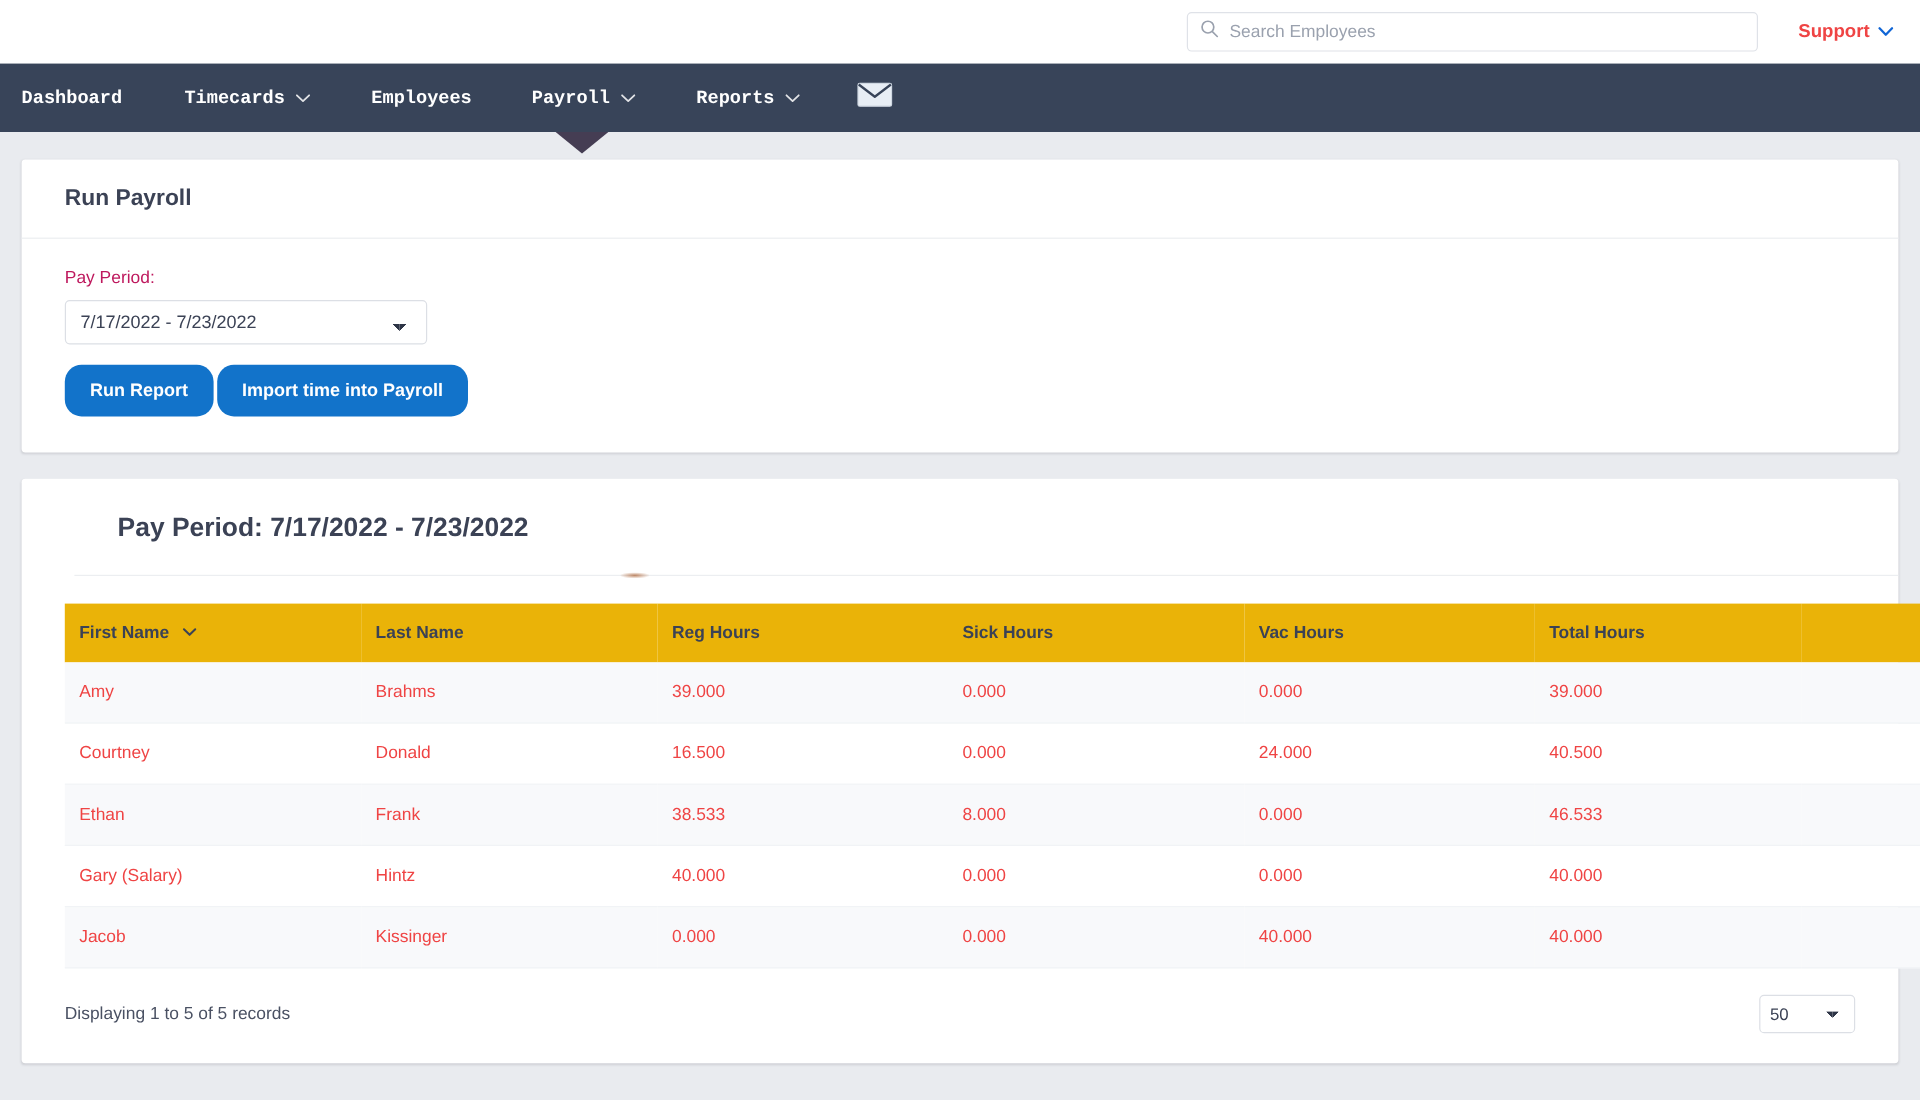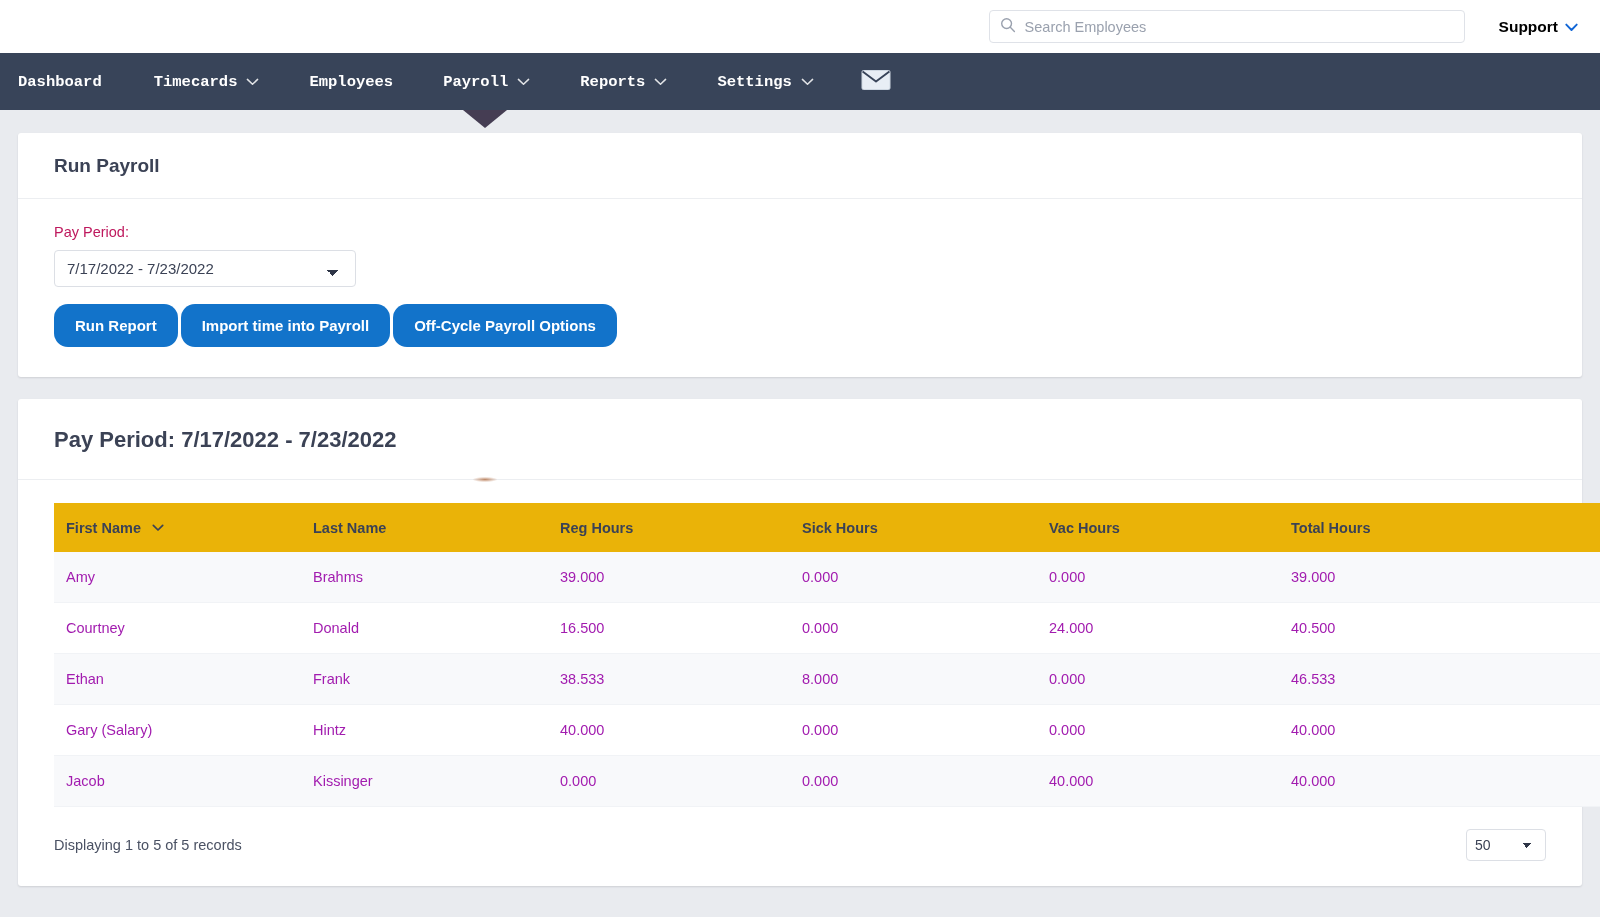--- a/index.html
+++ b/index.html
@@ -66,21 +66,21 @@
     color: #3b4255;
     width: 100%;
     background: transparent;
   }
   .search-box input::placeholder { color: #9aa1ae; }
 
   .support {
     display: flex;
     align-items: center;
     gap: 7px;
-    color: #000000;
+    color: #ef4444;
     font-weight: 700;
     font-size: 15.5px;
     cursor: pointer;
     white-space: nowrap;
   }
 
   
   .navbar {
     background: #384459;
     height: 57px;
@@ -185,20 +185,21 @@
   }
 
   
   .period-title {
     padding: 28px 36px 26px 36px;
     font-size: 22px;
     font-weight: 700;
     color: #3b4255;
     border-bottom: 1px solid #eceef1;
     position: relative;
+    margin-left: 44px;
   }
   .stray-mark {
     position: absolute;
     left: 455px;
     bottom: -3px;
     width: 24px;
     height: 5px;
     background: radial-gradient(ellipse at center, #b5764f 0%, rgba(181,118,79,0) 75%);
     opacity: 0.85;
   }
@@ -213,21 +214,21 @@
     text-align: left;
     font-size: 14.5px;
     font-weight: 700;
     color: #3b4255;
     padding: 16px 0 16px 12px;
     white-space: nowrap;
   }
   thead th .sort-caret { margin-left: 7px; vertical-align: 1px; }
   tbody td {
     font-size: 14.5px;
-    color: #a21caf;
+    color: #ef4444;
     padding: 17px 0 17px 12px;
     white-space: nowrap;
     border-bottom: 1px solid #f1f3f6;
   }
   tbody tr:nth-child(odd) td { background: #f8f9fb; }
   tbody tr:nth-child(even) td { background: #ffffff; }
 
   .col-first  { width: 235px; }
   .col-last   { width: 235px; }
   .col-reg    { width: 230px; }
@@ -329,28 +330,20 @@
 
   <div class="nav-item">
     <span>Reports</span>
     <span class="nav-caret">
       <svg width="13" height="8" viewBox="0 0 13 8">
           <path d="M1.4 1.4 L6.5 6.3 L11.6 1.4" fill="none" stroke="#ffffff" stroke-width="1.5" stroke-linecap="round" stroke-linejoin="round"></path>
         </svg>
     </span>
   </div>
 
-  <div class="nav-item">
-    <span>Settings</span>
-    <span class="nav-caret">
-      <svg width="13" height="8" viewBox="0 0 13 8">
-          <path d="M1.4 1.4 L6.5 6.3 L11.6 1.4" fill="none" stroke="#ffffff" stroke-width="1.5" stroke-linecap="round" stroke-linejoin="round"></path>
-        </svg>
-    </span>
-  </div>
 
   <div class="nav-mail">
     <span>
       <svg width="30" height="22" viewBox="0 0 30 22">
         <rect x="1" y="1.5" width="28" height="19" rx="1.5" fill="#e8eef5" stroke="#cfd8e2" stroke-width="1"></rect>
         <path d="M1.6 2.4 L15 12.6 L28.4 2.4" fill="none" stroke="#384459" stroke-width="1.9" stroke-linejoin="round"></path>
       </svg>
     </span>
   </div>
 
@@ -365,21 +358,20 @@
 
       <div class="field-label">Pay Period:</div>
 
       <select class="period-select">
         <option>7/17/2022 - 7/23/2022</option>
       </select>
 
       <div class="btn-row">
         <button class="btn">Run Report</button>
         <button class="btn">Import time into Payroll</button>
-        <button class="btn">Off-Cycle Payroll Options</button>
       </div>
 
     </div>
   </div>
 
   <div class="card">
 
     <div class="period-title">
       <span>Pay Period: 7/17/2022 - 7/23/2022</span>
       <span class="stray-mark"></span>

